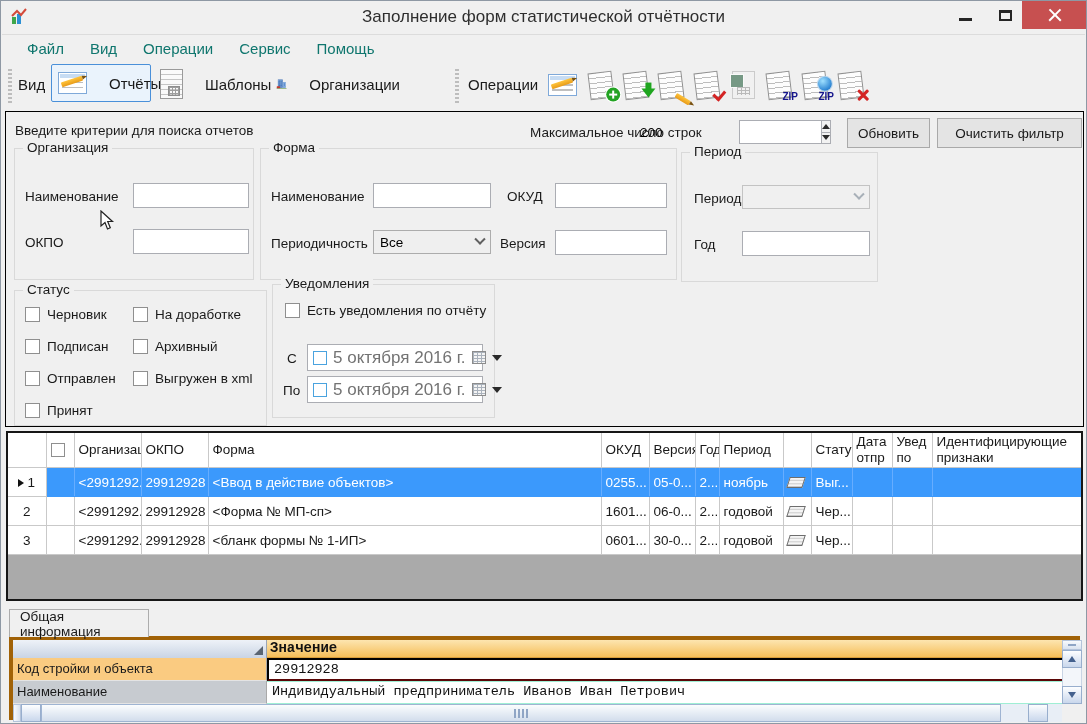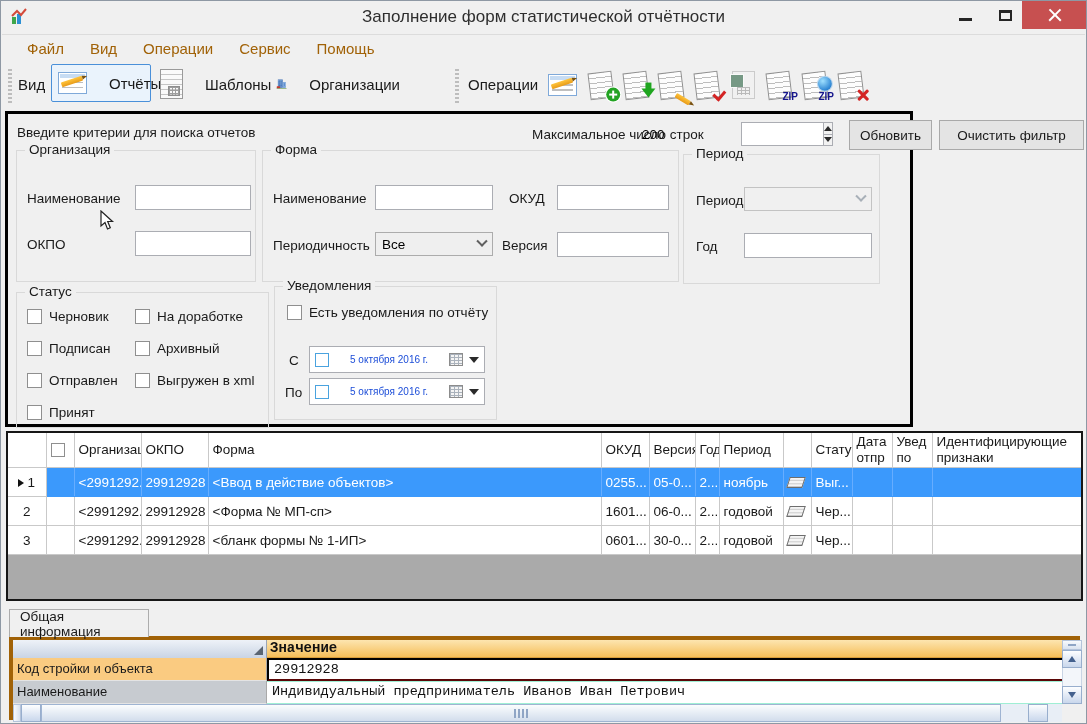--- a/index.html
+++ b/index.html
@@ -15,21 +15,21 @@
 #min-btn{left:946px;width:36px;}
 #max-btn{left:986px;width:36px;}
 #close-btn{left:1021px;width:65px;background:#C75050;}
 .glyph-min{width:13px;height:3px;background:#252525;margin-top:8px;}
 .glyph-max{width:13px;height:11px;border:2px solid #252525;border-top:3px solid #252525;}
 .glyph-x{position:relative;width:16px;height:16px;}
 .glyph-x::before,.glyph-x::after{content:"";position:absolute;left:0;top:7px;width:16px;height:2.4px;background:#fff;}
 .glyph-x::before{transform:rotate(45deg);}
 .glyph-x::after{transform:rotate(-45deg);}
 
-#menubar{position:absolute;top:33px;left:1px;right:1px;height:27px;border-top:1px solid #DCDCDC;display:flex;align-items:center;padding-left:12px;font-size:15px;color:#a16207;}
+#menubar{position:absolute;top:33px;left:1px;right:1px;height:27px;border-top:1px solid #DCDCDC;display:flex;align-items:center;padding-left:12px;font-size:15px;color:#0f766e;}
 .menu-item{padding:3px 13px;white-space:nowrap;}
 
 #toolbar{position:absolute;top:60px;left:1px;right:1px;height:49px;}
 .grip{position:absolute;top:8px;width:4px;height:34px;background:repeating-linear-gradient(to bottom,#BDBDBD 0 2px,transparent 2px 4px);}
 .tb-label{position:absolute;top:15px;font-size:15px;color:#1A1A1A;}
 .tb-btn{position:absolute;top:3px;height:40px;display:flex;align-items:center;gap:22px;font-size:15px;color:#1A1A1A;padding:0 6px;}
 .tb-btn.sel{border:1px solid #4A90D9;background:#EAF3FC;border-radius:2px;height:38px;}
 .form-ic{position:relative;width:29px;height:22px;background:#FFFFFF;border:1px solid #7FA9D9;flex:0 0 auto;}
 .form-ic::before{content:"";position:absolute;left:1px;right:1px;top:1px;height:4px;background:#C7DCF3;}
 .form-ic::after{content:"";position:absolute;left:3px;right:3px;top:9px;height:9px;background:repeating-linear-gradient(to bottom,#BFBFBF 0 1.5px,transparent 1.5px 5px);}
@@ -54,41 +54,41 @@
 .b-zip{font-family:"Liberation Sans",sans-serif;font-weight:bold;font-size:10px;color:#16168C;line-height:10px;}
 .b-globe{width:14px;height:14px;border-radius:50%;background:radial-gradient(circle at 35% 30%,#9FE0FF,#2E86D4 70%,#1A5FA8);box-shadow:0 0 0 1px #B9D6EE;right:-6px;bottom:6px;}
 .b-x{width:14px;height:14px;}
 .b-x::before,.b-x::after{content:"";position:absolute;left:0;top:6px;width:14px;height:3px;background:#D42424;border-radius:1px;}
 .b-x::before{transform:rotate(45deg);}
 .b-x::after{transform:rotate(-45deg);}
 .xls-ic{position:relative;width:23px;height:28px;background:#F2F2F2;border:1px solid #B8B8B8;opacity:.65;filter:grayscale(35%);}
 .xls-ic::before{content:"";position:absolute;left:-3px;top:2px;width:14px;height:14px;background:#1F7244;box-shadow:inset 0 0 0 1px #fff;}
 .xls-ic::after{content:"";position:absolute;left:4px;bottom:3px;width:13px;height:8px;background:repeating-linear-gradient(to right,#9E9E9E 0 1px,transparent 1px 4px),repeating-linear-gradient(to bottom,#9E9E9E 0 1px,transparent 1px 3px);}
 
-#filter{position:absolute;left:4px;top:110px;width:908px;height:316px;border:3px solid #000000;}
+#filter{position:absolute;left:4px;top:110px;width:1079px;height:316px;border:1px solid #000000;}
 .gb{position:absolute;border:1px solid #D9D9D9;}
 .gb-legend{position:absolute;top:-9px;left:8px;background:#F0F0F0;padding:0 4px;font-size:13.5px;color:#1A1A1A;white-space:nowrap;}
 .input{position:absolute;background:#fff;border:1px solid #ABADB3;height:25px;font-size:13.5px;padding:0 4px;}
 .combo{position:absolute;height:24px;background:#EFEFEF;border:1px solid #ACACAC;font-size:13.5px;display:flex;align-items:center;padding:0 6px;justify-content:space-between;}
 .combo.disabled{background:#F0F0F0;border-color:#C3C3C3;color:#888;}
 .chev{width:8px;height:8px;border-right:2px solid #606060;border-bottom:2px solid #606060;transform:rotate(45deg) translate(-2px,-2px);}
 .combo.disabled .chev{border-color:#A8B0B8;}
 .btn{position:absolute;height:30px;background:#E4E4E4;border:1px solid #A9A9A9;font-size:13.5px;display:flex;align-items:center;justify-content:center;color:#1A1A1A;}
 .chk{width:15px;height:15px;background:#fff;border:1px solid #8F8F8F;flex:0 0 auto;}
 .chkrow{position:absolute;display:flex;align-items:center;gap:7px;font-size:13.5px;color:#1A1A1A;white-space:nowrap;}
 .spinner{position:absolute;width:92px;height:24px;background:#fff;border:1px solid #ABADB3;display:flex;justify-content:flex-end;}
 .spin-input{flex:1;border:0;font-size:13.5px;padding:0 4px;outline:none;background:transparent;}
 .spin-btns{width:17px;border-left:1px solid #ABADB3;display:flex;flex-direction:column;}
 .spin-btn{flex:1;background:#F2F2F2;display:flex;align-items:center;justify-content:center;}
 .spin-btn:first-child{border-bottom:1px solid #ABADB3;}
 .tri-up{width:0;height:0;border-left:4px solid transparent;border-right:4px solid transparent;border-bottom:5px solid #2A2A2A;}
 .tri-down{width:0;height:0;border-left:4px solid transparent;border-right:4px solid transparent;border-top:5px solid #2A2A2A;}
 .datepick{position:absolute;height:27px;background:#fff;border:1px solid #ABADB3;display:flex;align-items:center;padding:0 5px;gap:6px;}
 .chk-blue{width:14px;height:14px;background:#fff;border:1px solid #4AA3DF;flex:0 0 auto;}
-.date-text{flex:1;text-align:center;font-size:10px;color:#1d4ed8;white-space:nowrap;}
+.date-text{flex:1;text-align:center;font-size:17px;color:#737373;white-space:nowrap;}
 .cal-ic{width:14px;height:13px;background:#F4F4F4;border:1px solid #8C8C8C;background-image:repeating-linear-gradient(to right,#AAB2BC 0 1px,transparent 1px 4px),repeating-linear-gradient(to bottom,#AAB2BC 0 1px,transparent 1px 3px);flex:0 0 auto;}
 .dd-arrow{width:0;height:0;border-left:5px solid transparent;border-right:5px solid transparent;border-top:6px solid #2A2A2A;flex:0 0 auto;}
 
 #table-wrap{position:absolute;left:5px;top:430px;width:1077px;height:170px;border:2px solid #161616;background:#AAAAAA;overflow:hidden;}
 table.grid{border-collapse:collapse;table-layout:fixed;width:1073px;font-size:13.5px;background:#fff;}
 .grid th{height:34px;background:#fff;font-weight:normal;text-align:left;padding:1px 4px;border-right:1px solid #C9C9C9;border-bottom:1px solid #C9C9C9;color:#1A1A1A;line-height:16px;overflow:hidden;white-space:nowrap;vertical-align:middle;}
 .grid th.wrap{white-space:normal;}
 .grid td{height:29px;padding:1px 4px;border-right:1px solid #C9C9C9;border-bottom:1px solid #C9C9C9;white-space:nowrap;overflow:hidden;color:#1A1A1A;vertical-align:middle;background:#fff;}
 .grid tr.sel td{background:#3B99FC;color:#fff;border-right-color:#66ADFF;border-bottom-color:#3B99FC;}
 .grid td.rowhdr,.grid tr.sel td.rowhdr{background:#fff;color:#1A1A1A;text-align:center;border-right:1px solid #C9C9C9;border-bottom:1px solid #C9C9C9;}

